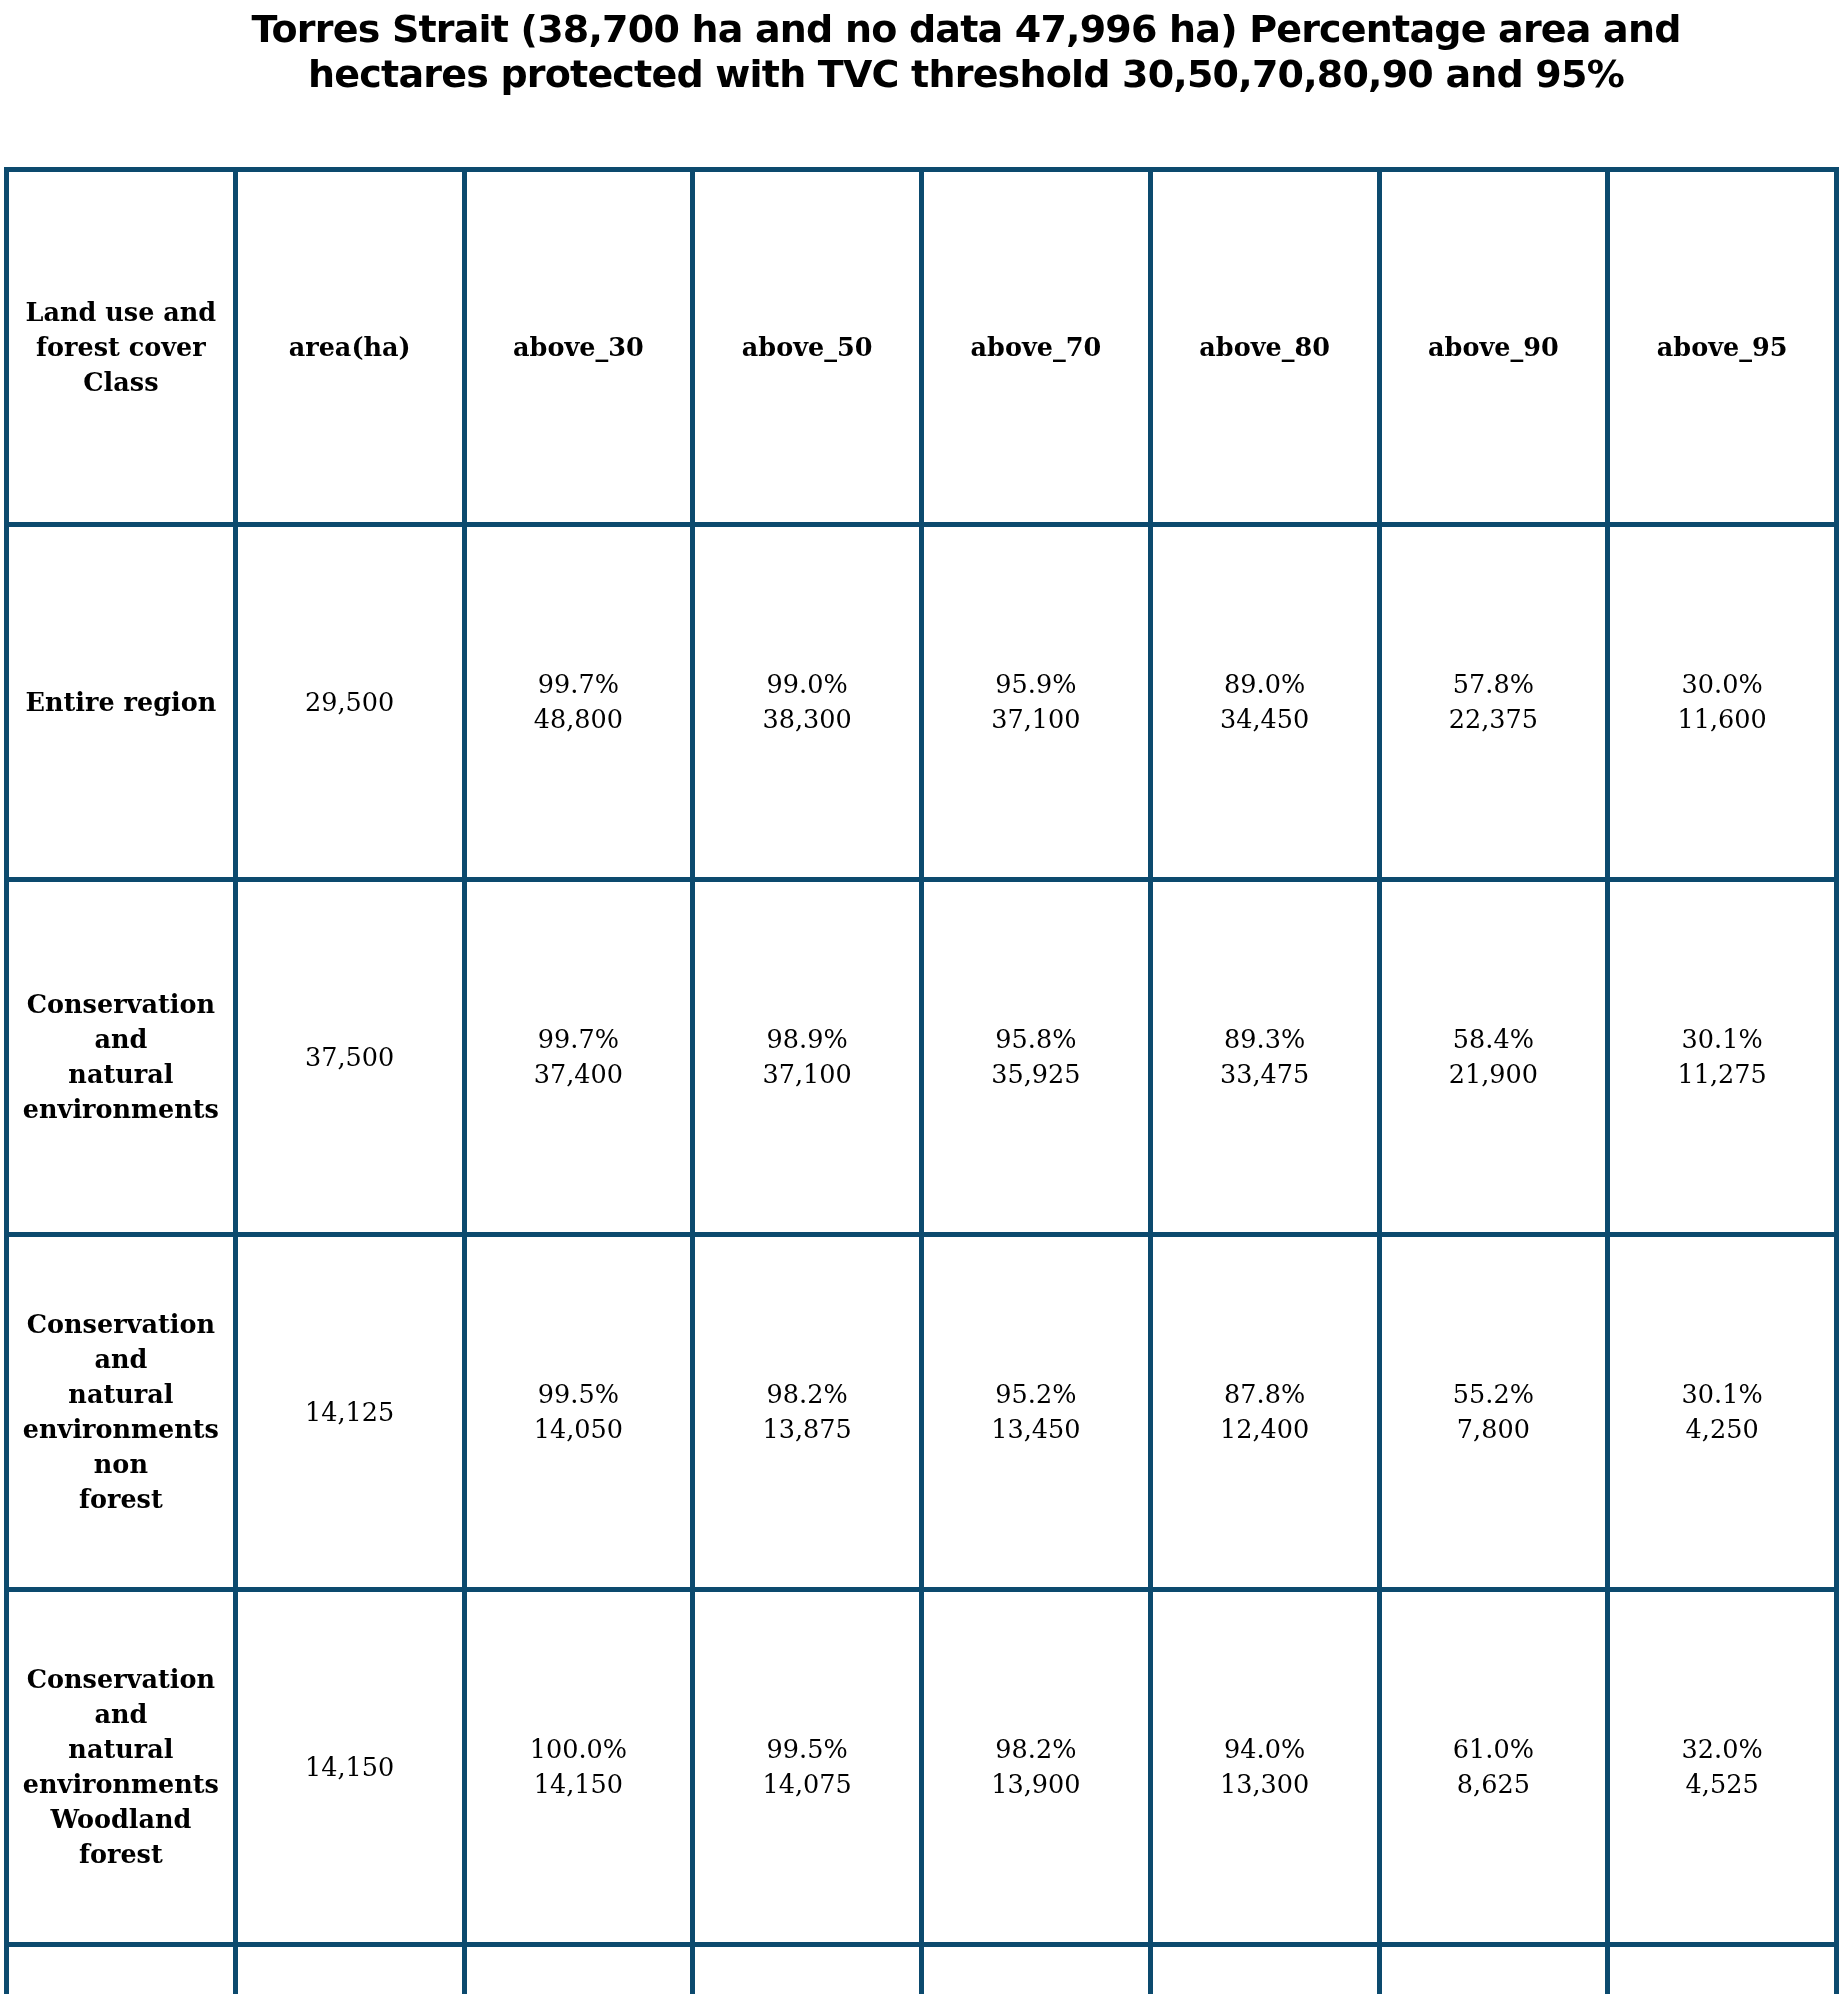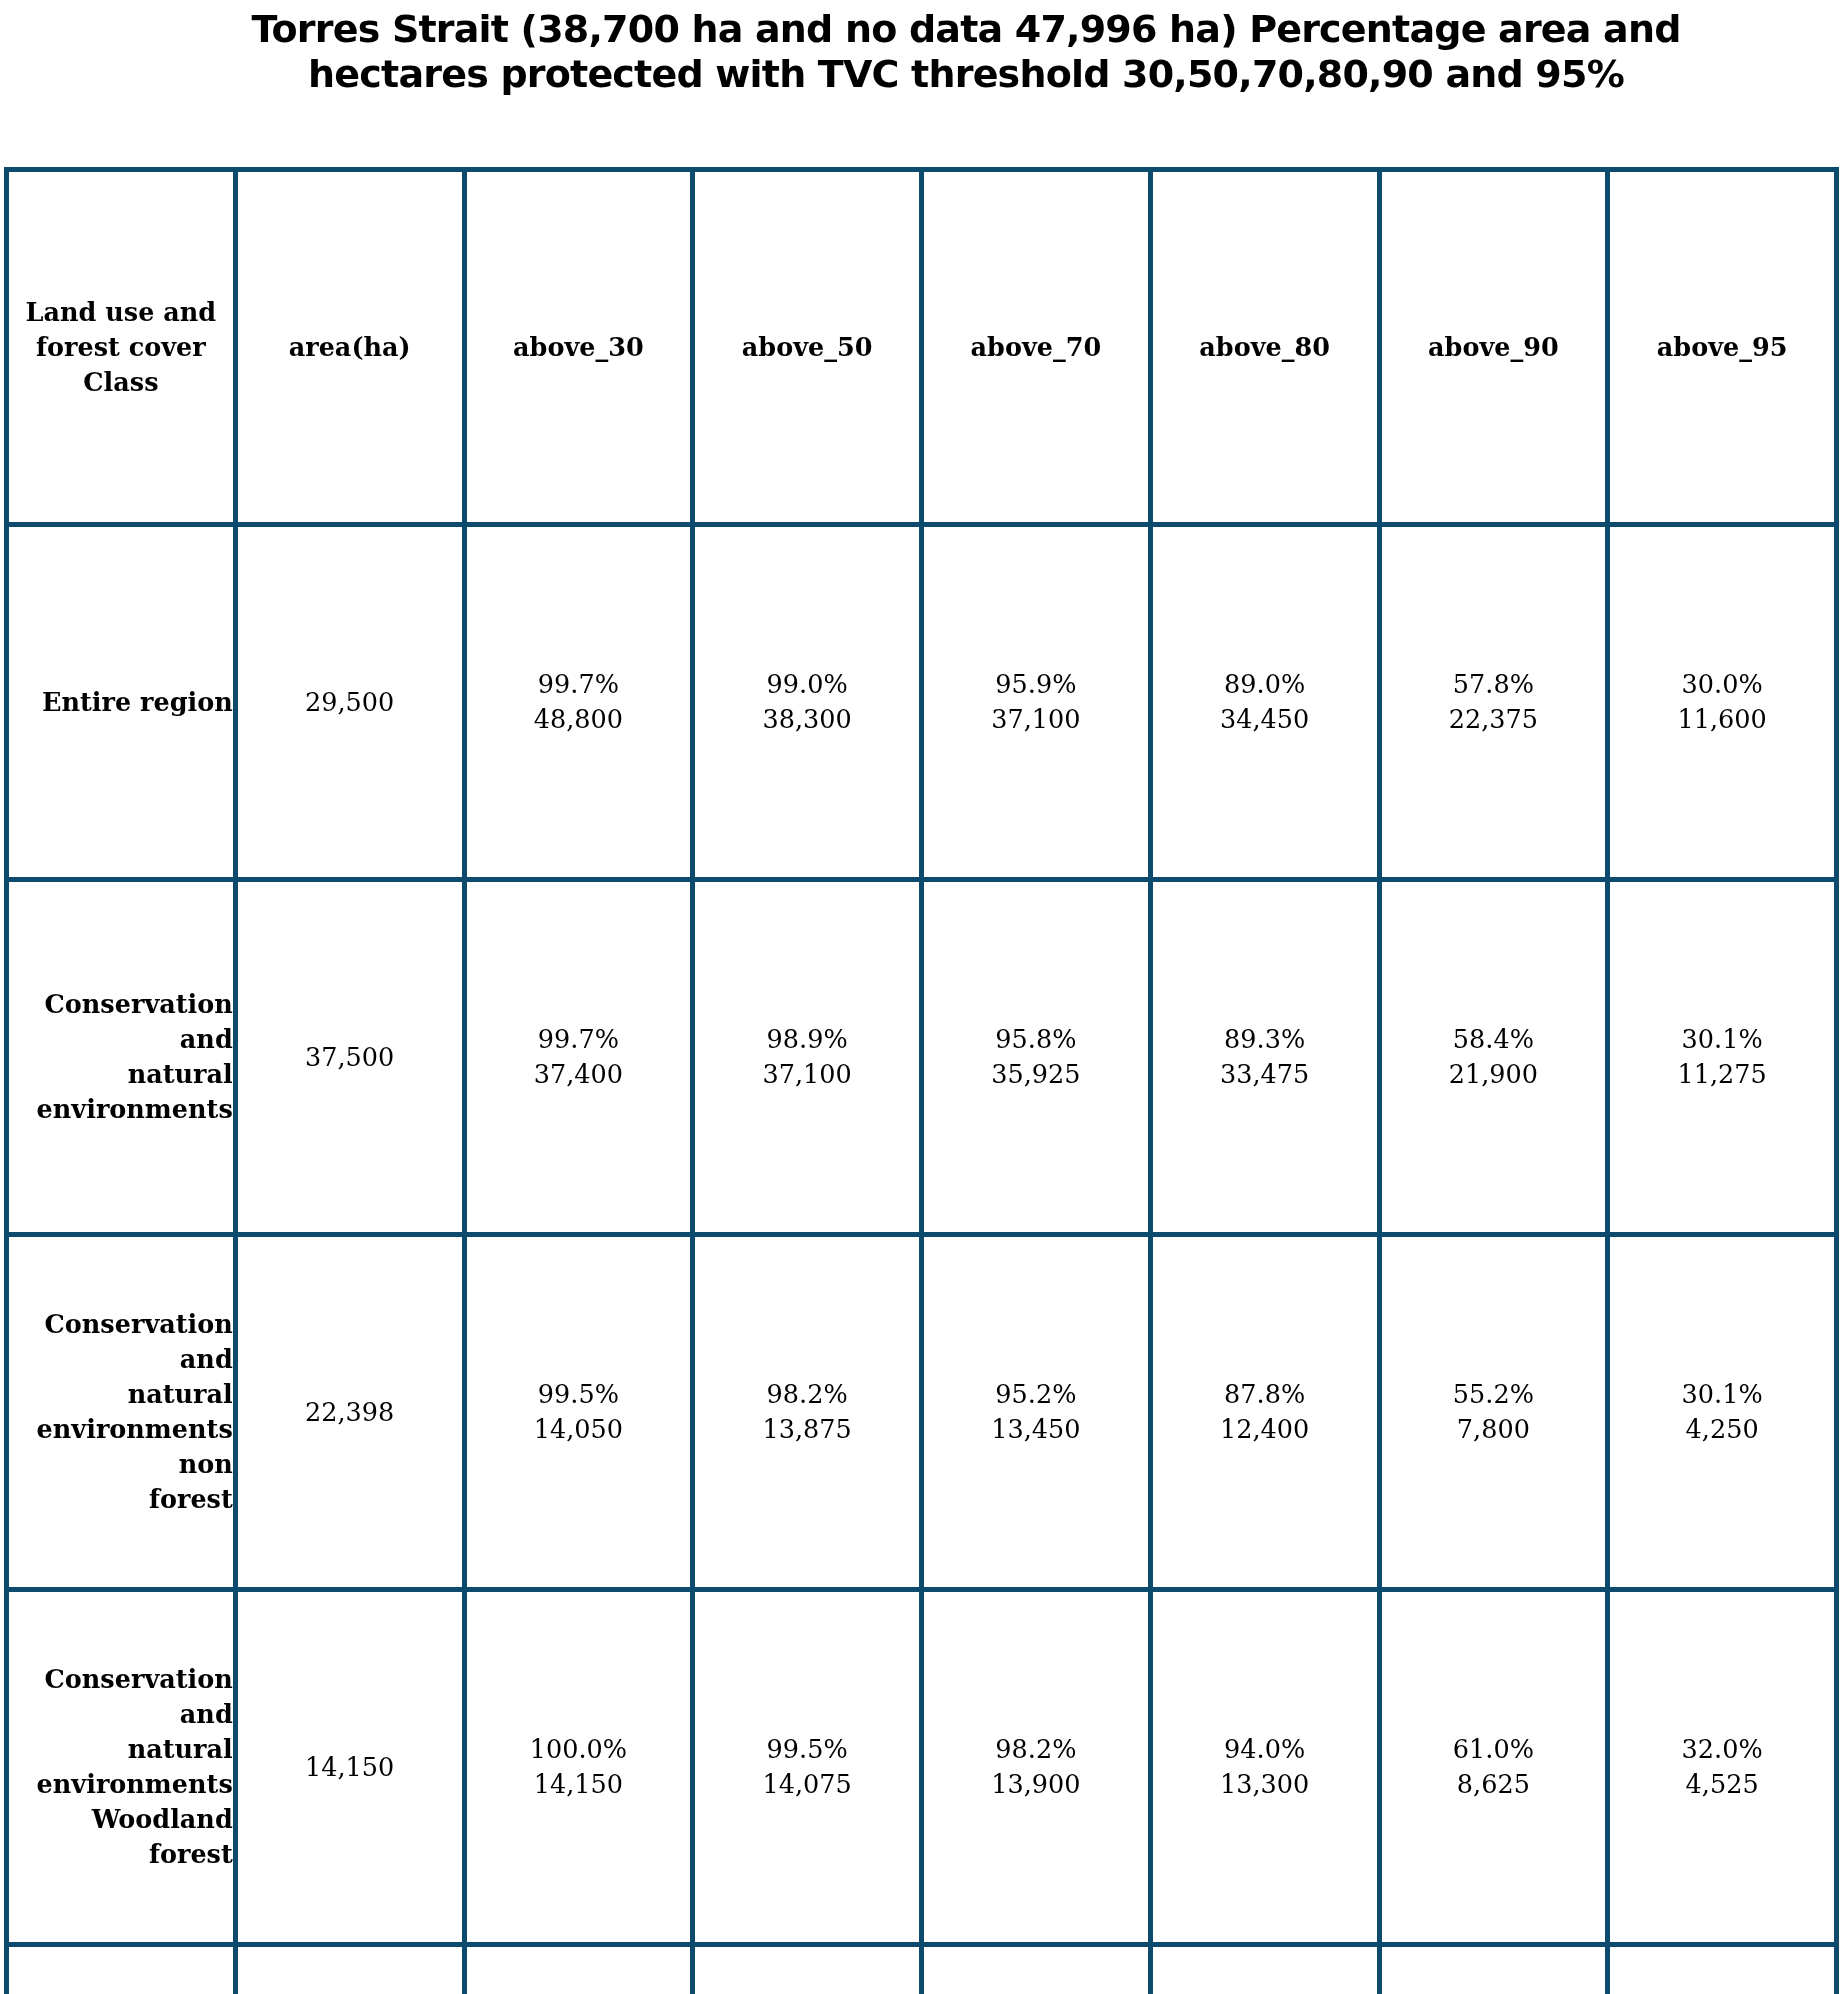--- a/index.html
+++ b/index.html
@@ -11,21 +11,21 @@
          font-family:"DejaVu Sans","Liberation Sans",sans-serif;
          font-weight:bold;font-size:38px;line-height:45px;letter-spacing:-0.8px;margin-left:45px;}
 
   
   table.grid{position:absolute;left:4px;top:167px;width:1835px;height:2129px;
              border-collapse:collapse;table-layout:fixed;background:#fff;
              border:2.8px solid #000;}
   table.grid td,table.grid th{border:5px solid #0c4a6e;padding:0;vertical-align:middle;
              text-align:center;font-size:25.5px;line-height:35px;font-weight:normal;}
   table.grid th{font-weight:bold;}
-  table.grid td.lbl{font-weight:bold;text-align:right;}
+  table.grid td.lbl{font-weight:bold;}
   table.grid col{width:12.5%;}
   table.grid tr{height:355px;}
   .ci{display:block;}
 </style>
 </head>
 <body>
 
 <div class="title">
   <div>Torres Strait (38,700 ha and no data 47,996 ha) Percentage area and</div>
   <div>hectares protected with TVC threshold 30,50,70,80,90 and 95%</div>
@@ -173,21 +173,21 @@
   <tr>
     <td class="lbl">
       <div class="ci">
         <div>Conservation and</div>
         <div>natural</div>
         <div>environments non</div>
         <div>forest</div>
       </div>
     </td>
     <td>
-          <div class="ci">22,398</div>
+          <div class="ci">14,125</div>
         </td>
     <td>
           <div class="ci">
             <div>99.5%</div>
             <div>14,050</div>
           </div>
         </td>
     <td>
           <div class="ci">
             <div>98.2%</div>

